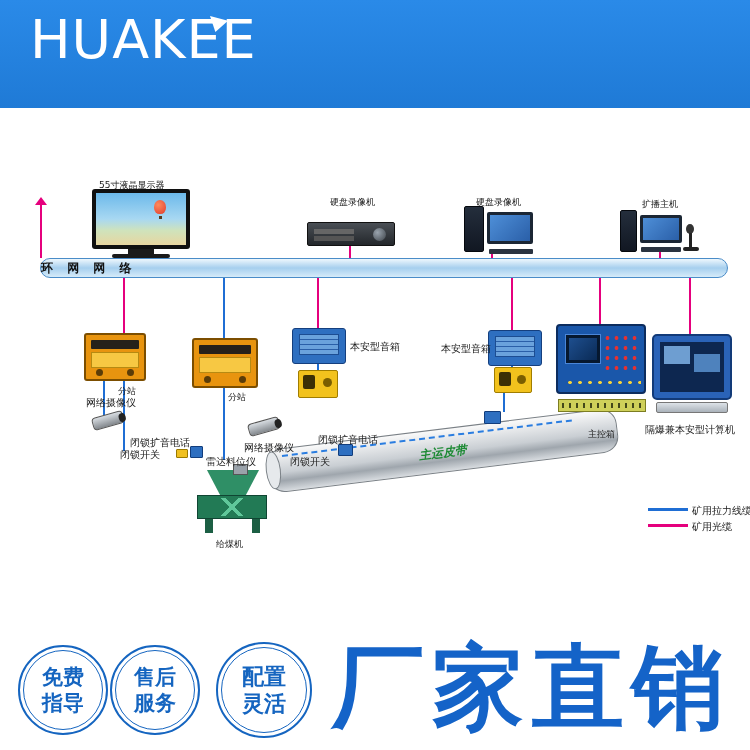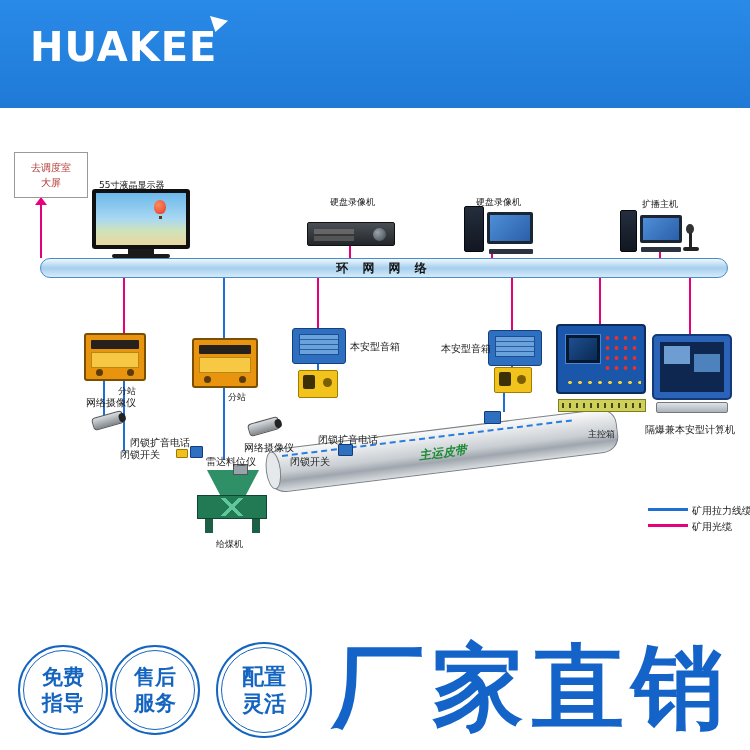--- a/index.html
+++ b/index.html
@@ -1,29 +1,29 @@
 <!DOCTYPE html>
 <html><head>
 <meta charset="utf-8">
 <style>
 *{margin:0;padding:0;box-sizing:border-box}
 body{background:#fff}
 .stage{position:relative;width:750px;height:750px;background:#fff;font-family:"DejaVu Sans","Liberation Sans",sans-serif;overflow:hidden}
 
 .hdr{position:absolute;left:0;top:0;width:750px;height:108px;background:linear-gradient(180deg,#2a8ae8,#1f7ad6)}
-.brand{position:absolute;left:30px;top:24px;font-size:40px;font-weight:700;color:#fff;letter-spacing:1px}
+.brand{position:absolute;left:30px;top:8px;font-size:54px;font-weight:400;color:#fff;letter-spacing:1px}
 .flag{position:absolute;left:210px;top:16px;width:18px;height:16px;background:#fff;clip-path:polygon(0 0,100% 30%,30% 100%)}
 .brand-cn{position:absolute;left:64px;top:60px;font-size:27px;font-weight:700;color:#fff;letter-spacing:11px}
 
 .lbl{position:absolute;font-size:9px;color:#1a1a1a;white-space:nowrap;z-index:6}
 .f8{font-size:10px}
 .vline{position:absolute;width:2px;z-index:1}
 .m{background:#e5007d}
 .b{background:#1f6ed4}
-.network{position:absolute;left:40px;top:258px;width:688px;height:20px;border:1px solid #4a8cc8;border-radius:10px;background:linear-gradient(180deg,#eef7fd,#a6cfee 50%,#d6ebf9);text-align:center;font-size:12px;font-weight:700;letter-spacing:5px;line-height:18px;color:#111;z-index:4}
+.network{position:absolute;left:40px;top:258px;width:688px;height:20px;border:1px solid #4a8cc8;border-radius:10px;background:linear-gradient(180deg,#eef7fd,#a6cfee 50%,#d6ebf9);text-align:left;font-size:12px;font-weight:700;letter-spacing:5px;line-height:18px;color:#111;z-index:4}
 .arrow-up{position:absolute;left:35px;top:197px;width:0;height:0;border-left:6px solid transparent;border-right:6px solid transparent;border-bottom:8px solid #e5007d;z-index:2}
 .dispatch{position:absolute;left:14px;top:152px;width:74px;height:46px;border:1px solid #999;color:#b03a34;font-size:10px;display:flex;align-items:center;justify-content:center;text-align:center;z-index:3}
 .dispatch span{white-space:pre-line;line-height:1.5}
 
 .monitor{position:absolute;left:92px;top:189px;width:98px;height:60px;background:#101010;border-radius:3px;padding:4px;z-index:3}
 .mon-screen{width:100%;height:100%;background:linear-gradient(180deg,#6cb9ea 0%,#a8d8f2 50%,#cfe3bc 72%,#e8d6a0 100%);position:relative;overflow:hidden}
 .balloon{position:absolute;left:58px;top:7px;width:12px;height:14px;border-radius:50% 50% 45% 45%;background:radial-gradient(circle at 35% 35%,#ff8a5c,#e03c2e)}
 .basket{position:absolute;left:63px;top:23px;width:3px;height:3px;background:#5a3a1a}
 .mon-stand{position:absolute;left:128px;top:249px;width:26px;height:6px;background:#1a1a1a;z-index:3}
 .mon-base{position:absolute;left:112px;top:254px;width:58px;height:4px;background:#1a1a1a;border-radius:2px;z-index:3}
@@ -89,24 +89,20 @@
 </head>
 <body>
 
 <div class="stage">
 
   <div class="hdr">
     <div class="brand">HUAKEE</div>
     <div class="flag"></div>
   </div>
 
-  <div class="dispatch">
-      <span>去调度室
-大屏</span>
-    </div>
   <div class="arrow-up"></div>
   <div class="vline m" style="left:40px;top:204px;height:54px"></div>
 
   <div class="lbl" style="left:99px;top:179px">55寸液晶显示器</div>
   <div class="lbl" style="left:330px;top:196px">硬盘录像机</div>
   <div class="lbl" style="left:476px;top:196px">硬盘录像机</div>
   <div class="lbl" style="left:642px;top:198px">扩播主机</div>
 
   <div class="monitor">
     <div class="mon-screen">

